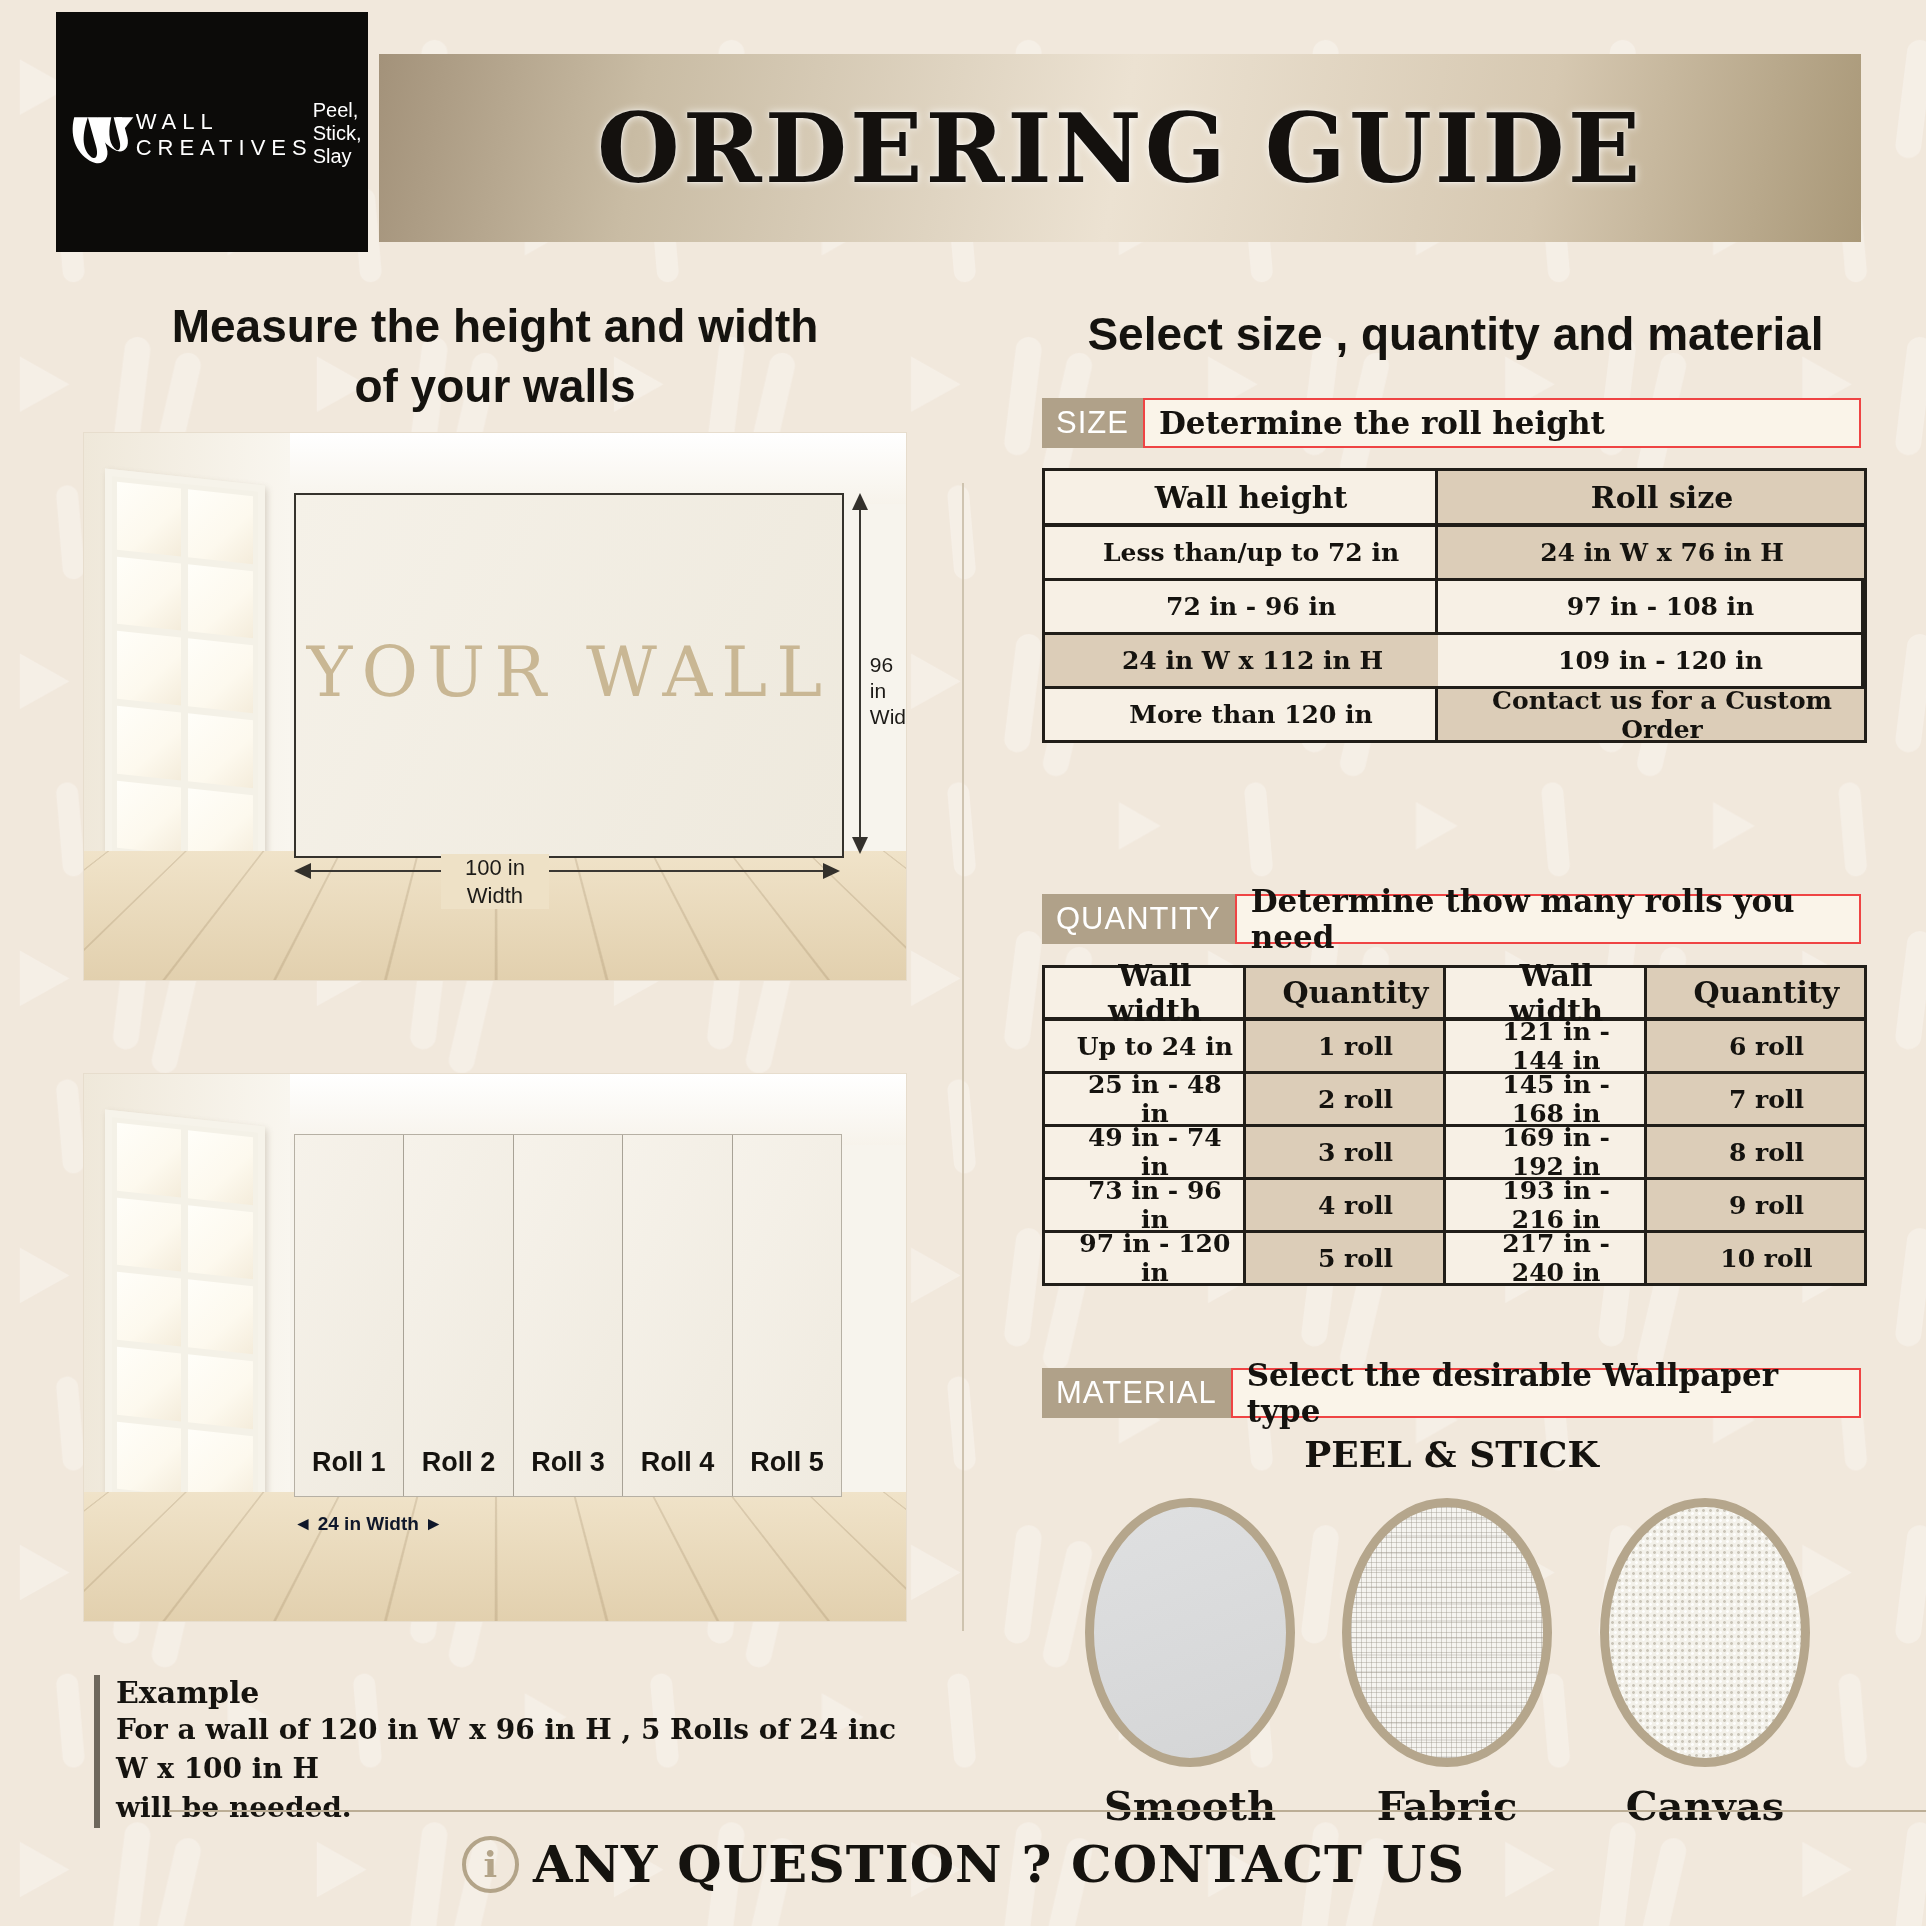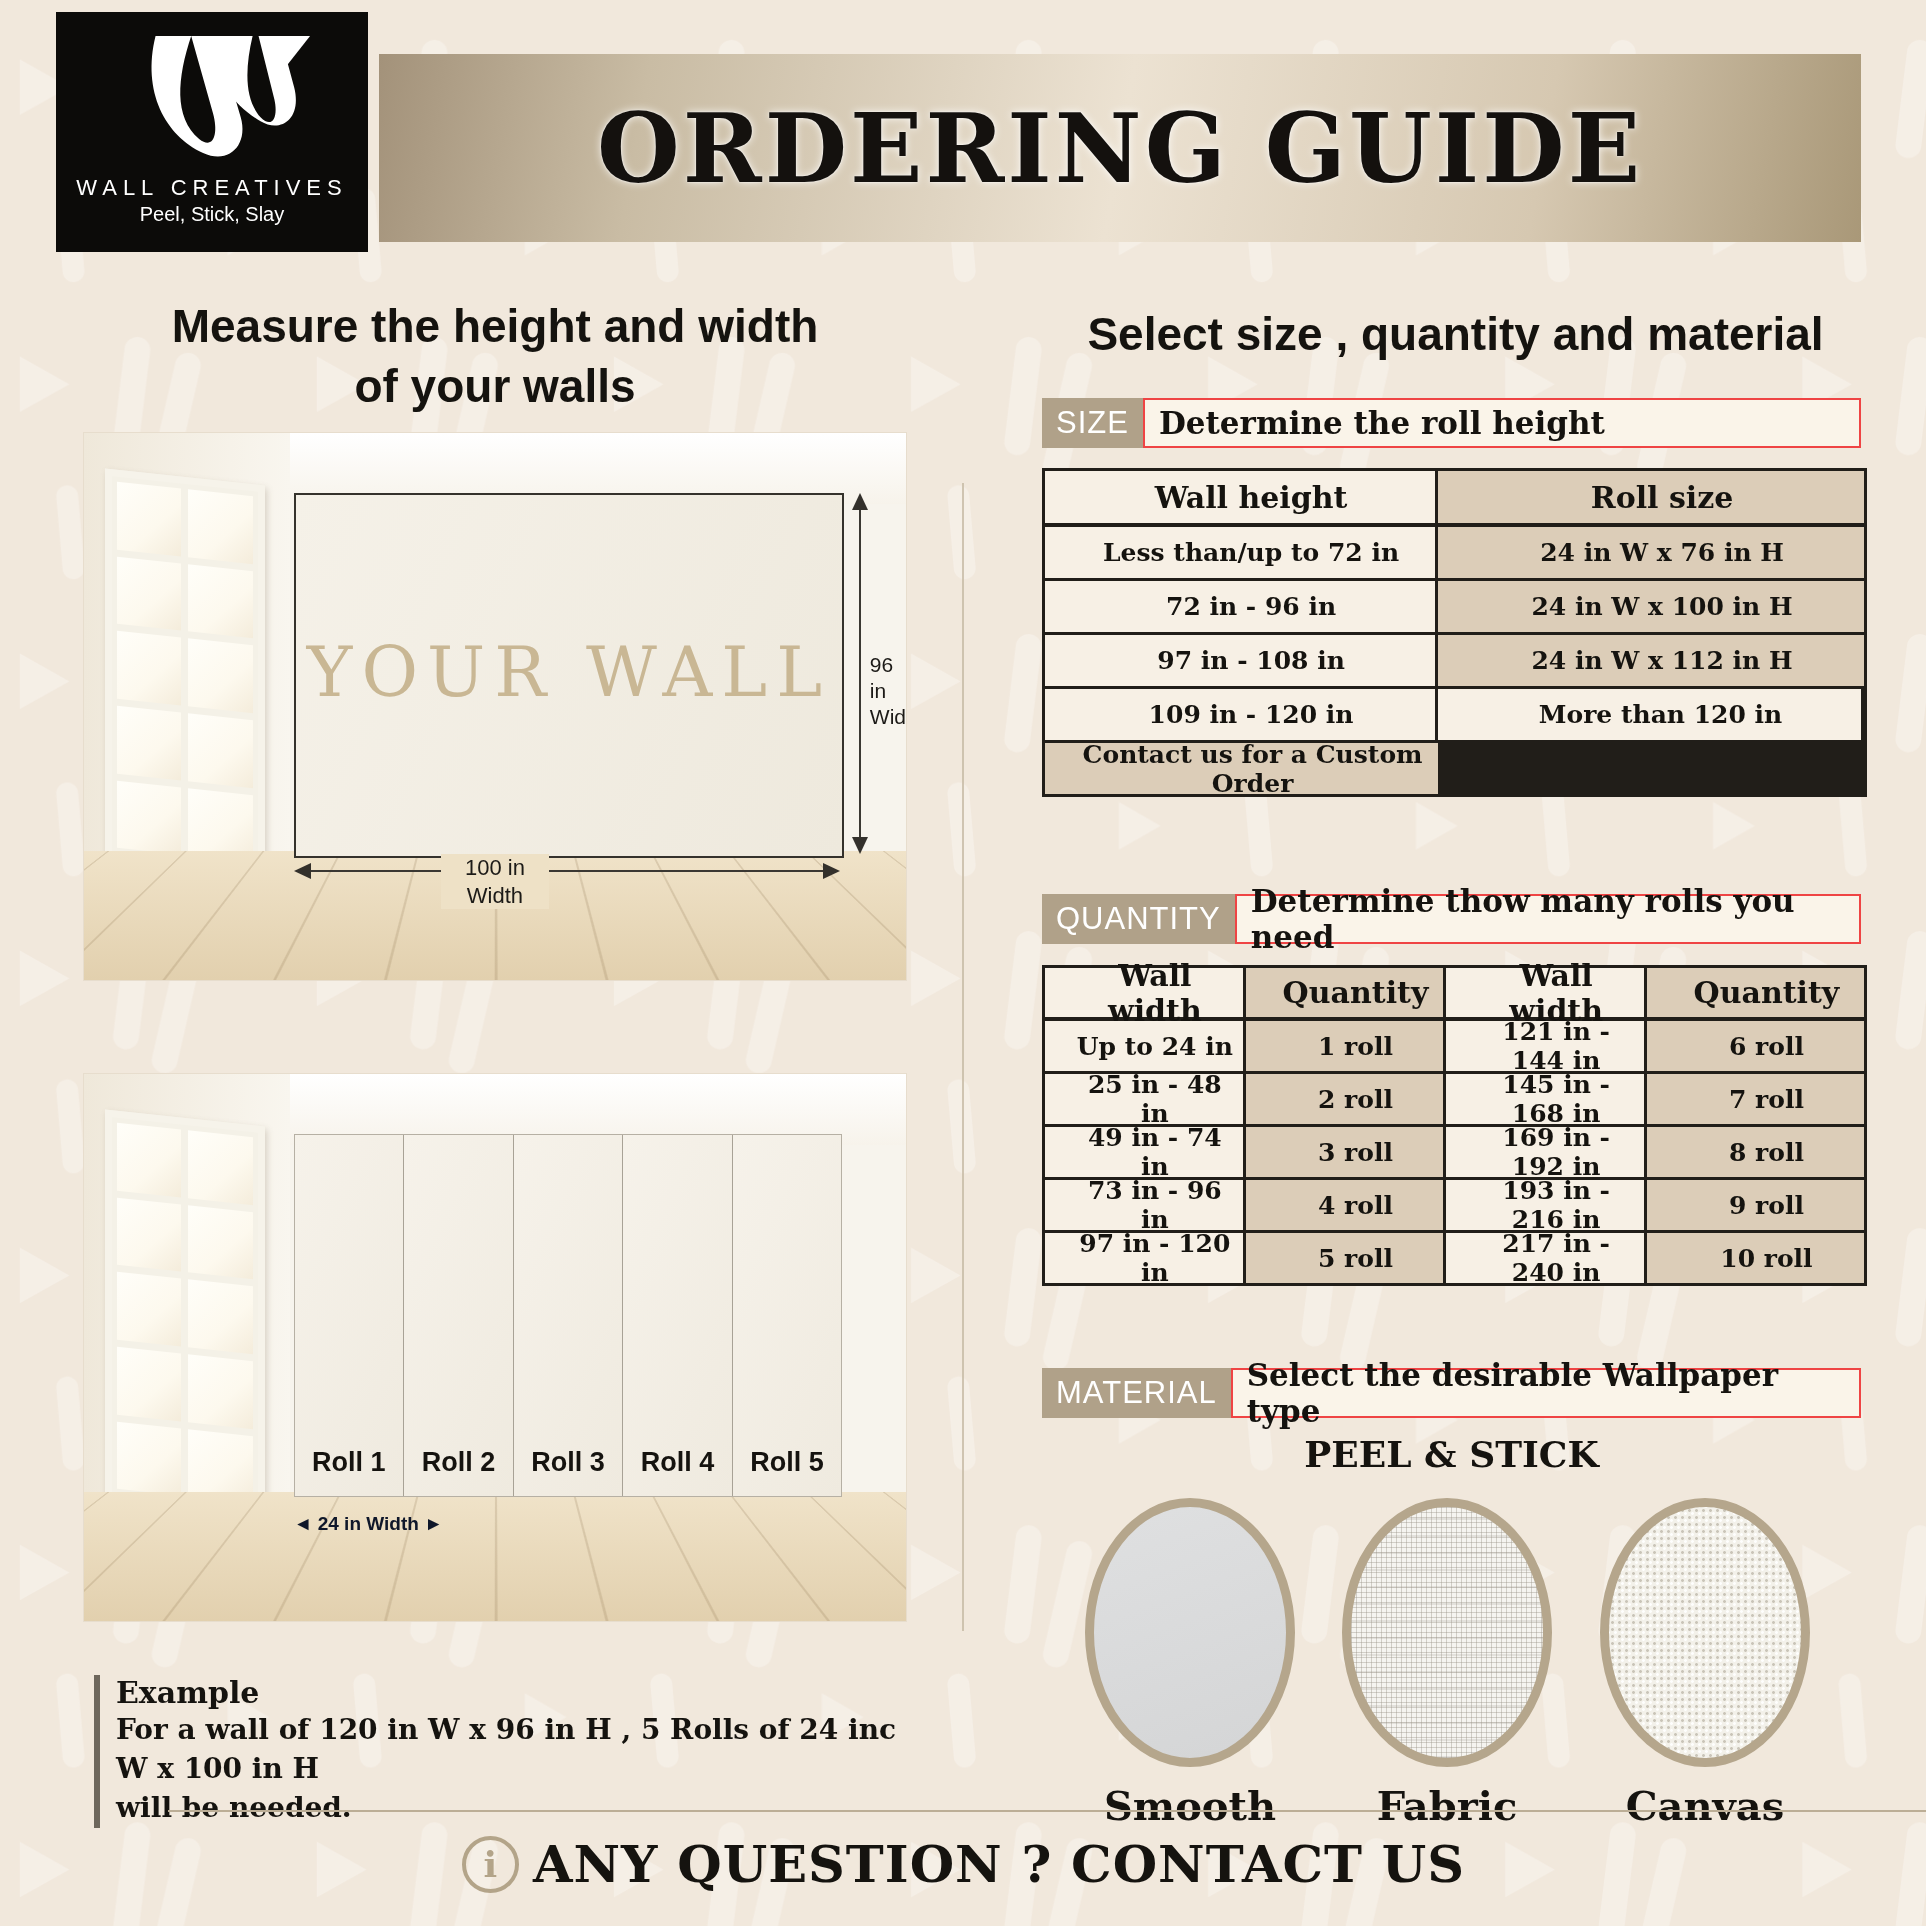--- a/index.html
+++ b/index.html
@@ -4,21 +4,21 @@
 <style>
   html,body{margin:0;padding:0;}
   body{font-family:"Liberation Sans",sans-serif;background:#d8d2c8;}
   #canvas{position:relative;width:1927px;height:1927px;background:#f1e8dc;overflow:hidden;}
   .abs{position:absolute;}
 
   
   #bg-pattern{position:absolute;inset:0;opacity:.55;}
 
   
-  #logo-box{left:56px;top:12px;width:312px;height:240px;background:#0c0b09;display:flex;flex-direction:column;align-items:center;z-index:3;}
+  #logo-box{left:56px;top:12px;width:312px;height:240px;background:#0c0b09;display:flex;flex-direction:row;align-items:center;z-index:3;}
   #logo-mark{margin-top:18px;}
   #brand-name{color:#fff;font-size:22px;letter-spacing:6px;margin-top:6px;}
   #brand-tagline{color:#fff;font-size:20px;margin-top:2px;}
   #banner{left:379px;top:54px;width:1482px;height:188px;
     background:linear-gradient(100deg,#a3927a 0%,#c9bca4 18%,#ece2d2 50%,#d6c8b1 78%,#a99878 100%);
     display:flex;align-items:center;justify-content:center;z-index:2;}
   #page-title{font-family:"DejaVu Serif",serif;font-weight:700;font-size:95px;color:#14110e;letter-spacing:3px;
     text-shadow:0 0 8px rgba(255,255,255,.85),0 0 2px rgba(255,255,255,.9);white-space:nowrap;}
 
   
@@ -260,21 +260,20 @@
   <div class="section-bar" style="top:398px;">
     <div class="section-badge">SIZE</div>
     <div class="section-label">Determine the roll height</div>
   </div>
   <div id="size-table" class="tbl">
     <div class="cell hd hdr cream">Wall height</div>
     <div class="cell hd hdr tan no-r">Roll size</div>
     <div class="cell bd cream">Less than/up to 72 in</div>
     <div class="cell bd tan no-r">24 in W x 76 in H</div>
     <div class="cell bd cream">72 in - 96 in</div>
-    <div class="cell bd tan no-r">24 in W x 100 in H</div>
     <div class="cell bd cream">97 in - 108 in</div>
     <div class="cell bd tan no-r">24 in W x 112  in H</div>
     <div class="cell bd cream">109 in - 120 in</div>
     <div class="cell bd cream no-b">More than 120 in</div>
     <div class="cell bd tan no-r no-b">Contact us for a Custom Order</div>
   </div>
 
   <div class="section-bar" style="top:894px;">
     <div class="section-badge">QUANTITY</div>
     <div class="section-label">Determine thow many rolls you need</div>

